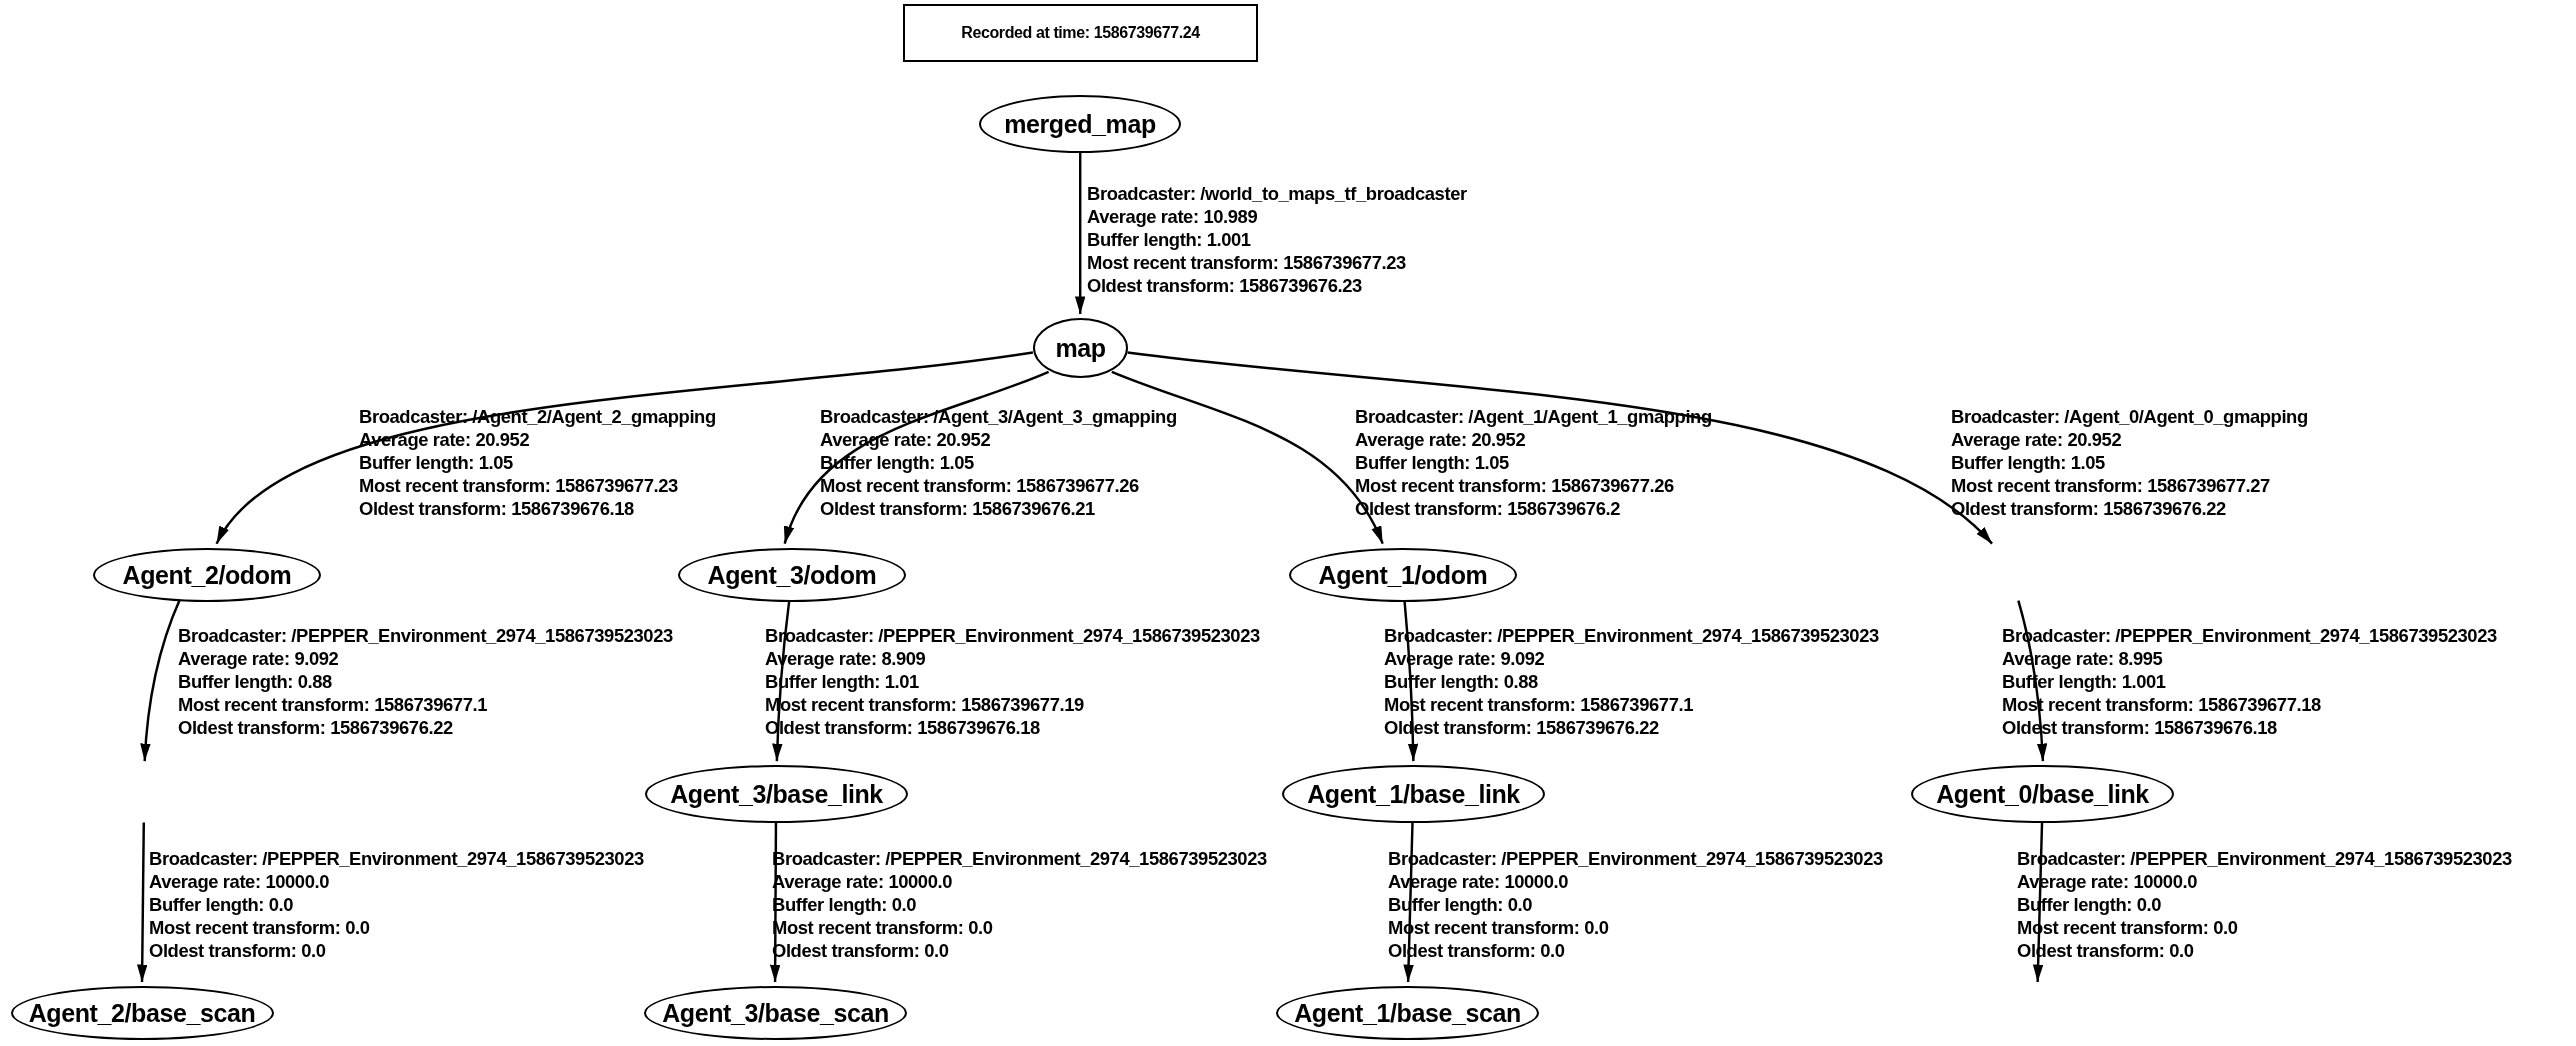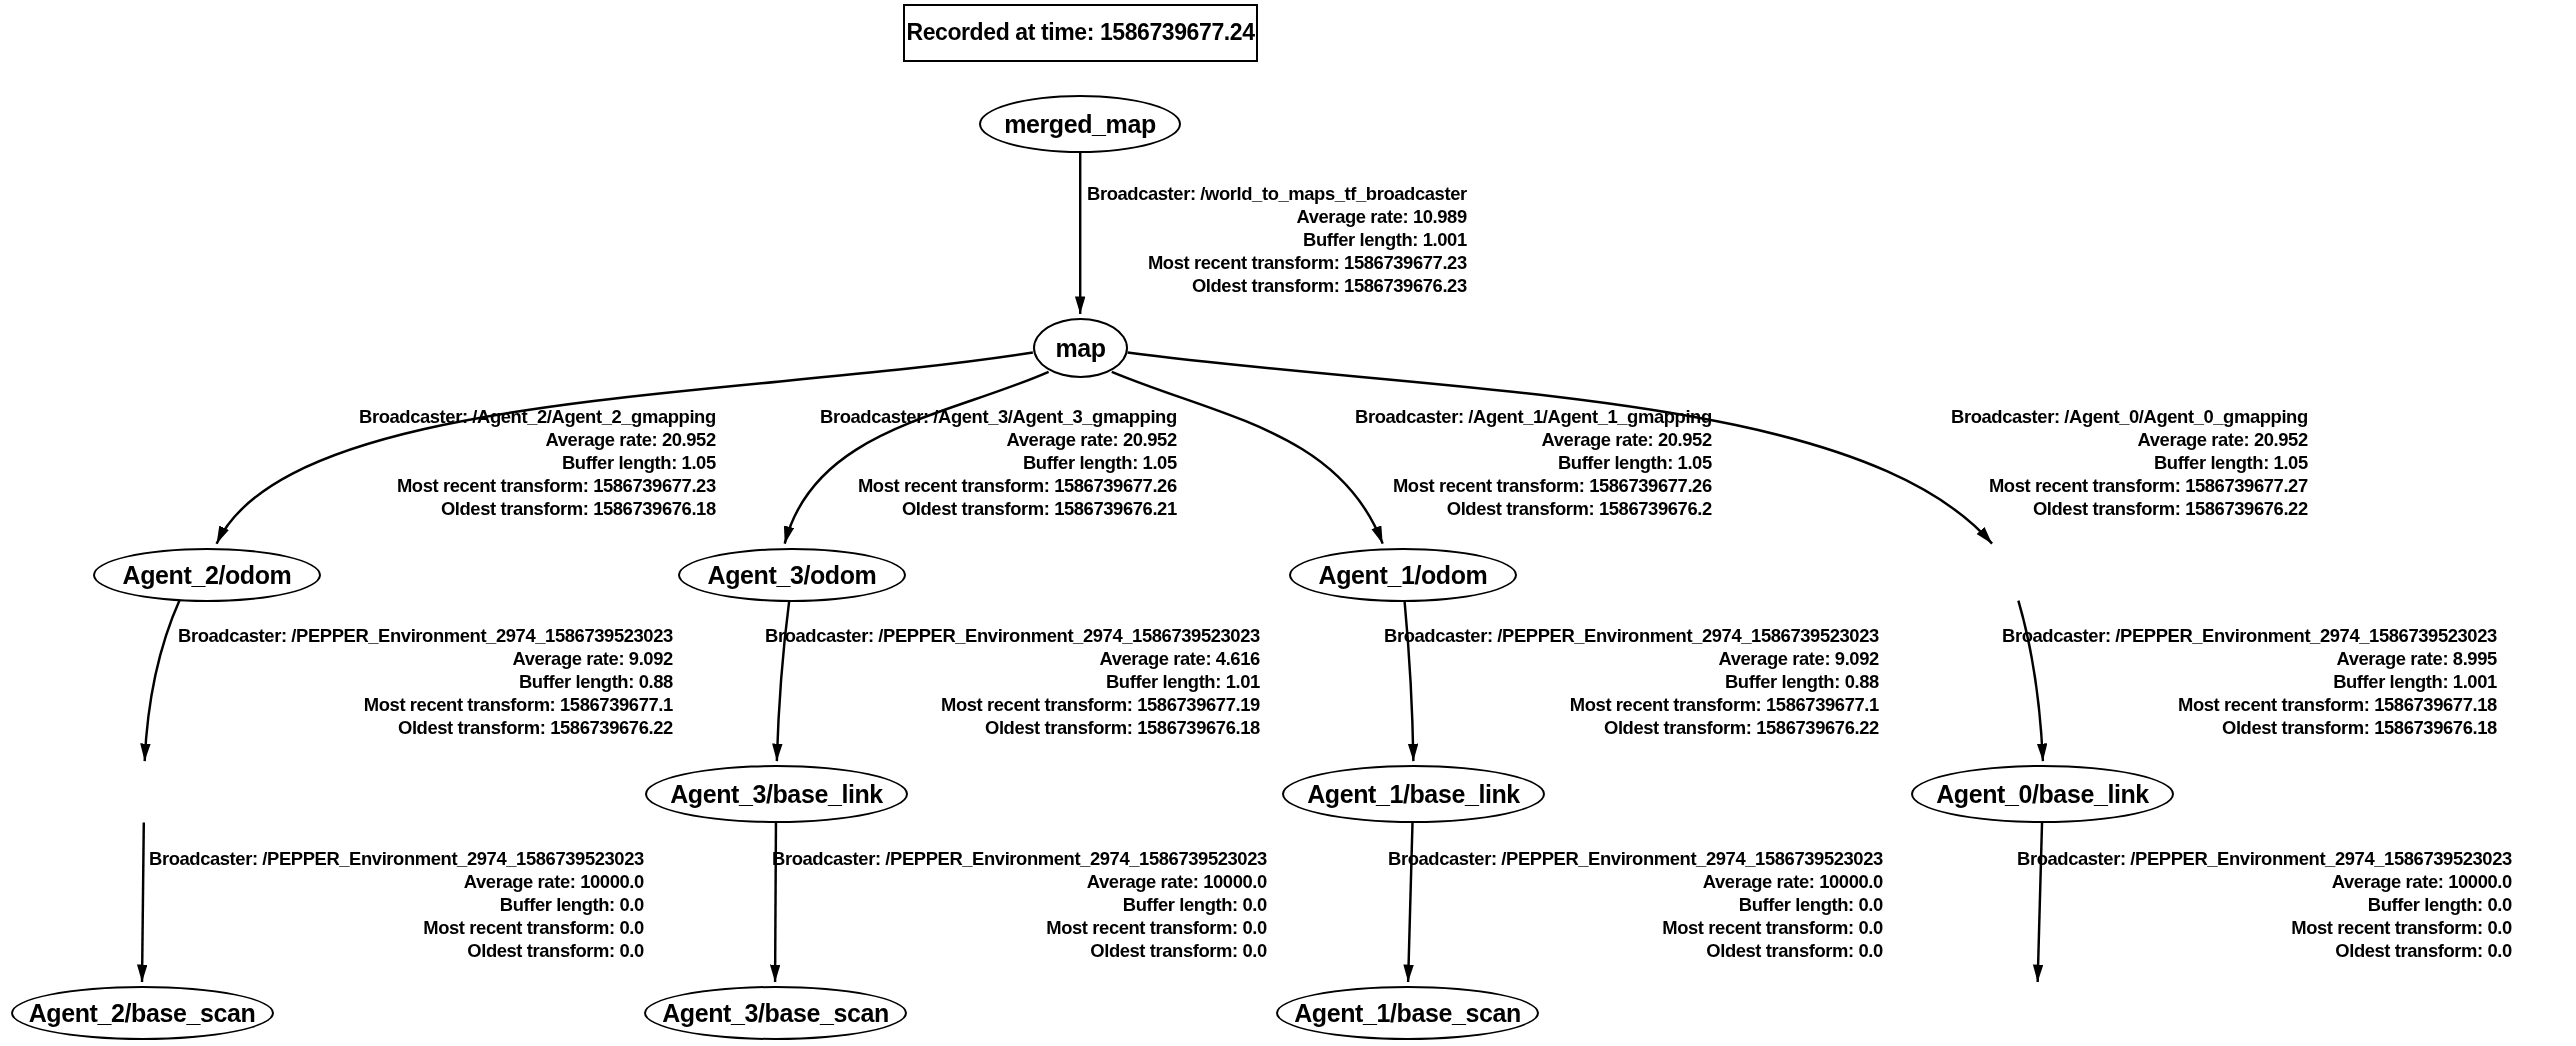--- a/index.html
+++ b/index.html
@@ -20,32 +20,31 @@
     font-weight:700;font-size:25px;color:#000;
     letter-spacing:-0.4px;
     box-sizing:border-box;
     z-index:2;
   }
   .record-box{
     position:absolute;
     left:903px;top:3.5px;width:355px;height:58px;
     border:2.6px solid #000;background:#fff;
     display:flex;align-items:center;justify-content:center;
-    font-weight:700;font-size:23px;color:#000;
+    font-weight:700;font-size:16px;color:#000;
     letter-spacing:-0.4px;
     box-sizing:border-box;
     z-index:2;
   }
   .edge-label{
     position:absolute;
     font-weight:700;font-size:18.4px;line-height:23px;color:#000;
     letter-spacing:-0.4px;
     white-space:nowrap;
     z-index:1;
-    text-align:right;
   }
   path.edge{fill:none;stroke:#000;stroke-width:2.8px;}
 </style>
 </head>
 <body>
 
 <div id="canvas">
 
   <svg id="edge-svg" viewBox="0 0 2938 1194">
     <defs>
@@ -148,21 +147,21 @@
 
   <div class="edge-label" style="left:178px;top:624px">
     <div>Broadcaster: /PEPPER_Environment_2974_1586739523023</div>
     <div>Average rate: 9.092</div>
     <div>Buffer length: 0.88</div>
     <div>Most recent transform: 1586739677.1</div>
     <div>Oldest transform: 1586739676.22</div>
   </div>
   <div class="edge-label" style="left:765px;top:624px">
     <div>Broadcaster: /PEPPER_Environment_2974_1586739523023</div>
-    <div>Average rate: 4.616</div>
+    <div>Average rate: 8.909</div>
     <div>Buffer length: 1.01</div>
     <div>Most recent transform: 1586739677.19</div>
     <div>Oldest transform: 1586739676.18</div>
   </div>
   <div class="edge-label" style="left:1384px;top:624px">
     <div>Broadcaster: /PEPPER_Environment_2974_1586739523023</div>
     <div>Average rate: 9.092</div>
     <div>Buffer length: 0.88</div>
     <div>Most recent transform: 1586739677.1</div>
     <div>Oldest transform: 1586739676.22</div>

